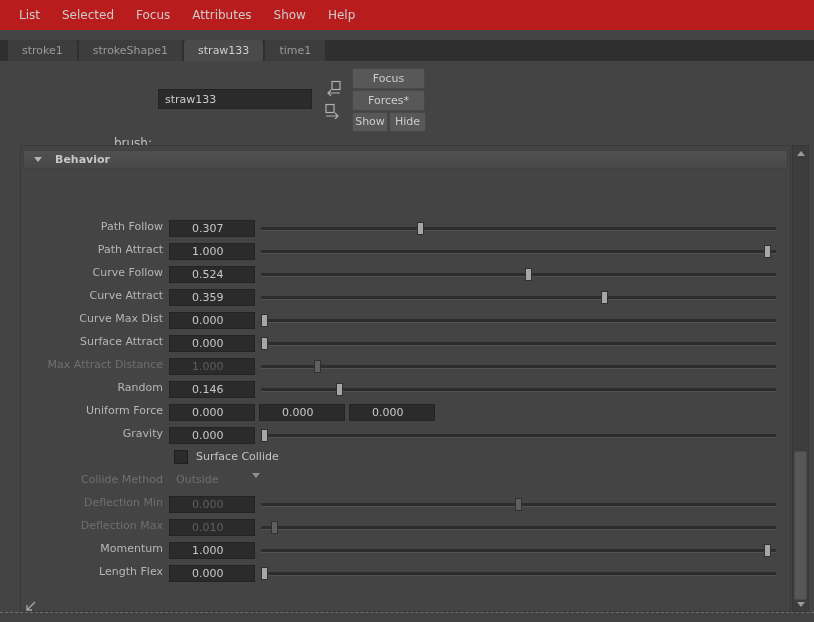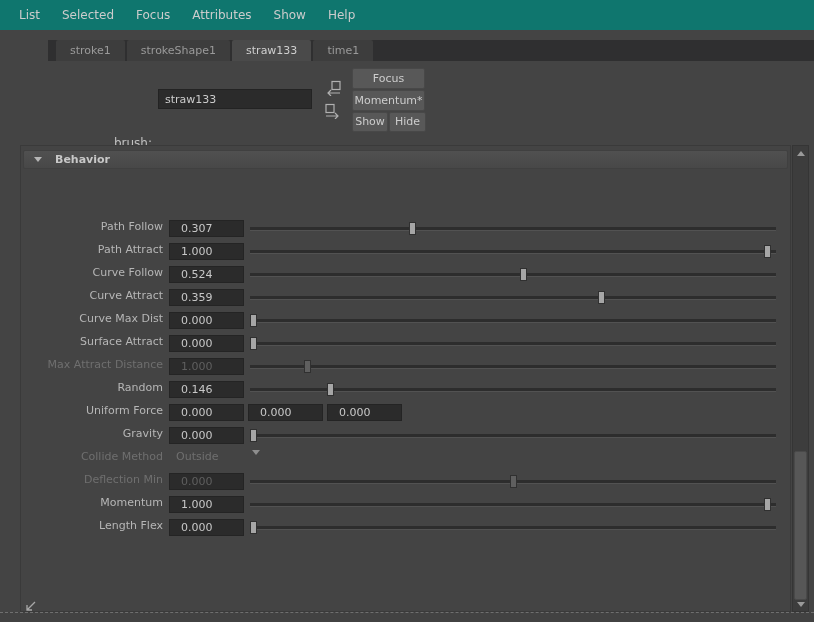--- a/index.html
+++ b/index.html
@@ -3,26 +3,26 @@
 <meta charset="utf-8">
 <style>
   html,body{margin:0;padding:0;}
   body{
     width:814px;height:622px;position:relative;overflow:hidden;
     background:#444444;color:#cccccc;
     font-family:"DejaVu Sans","Liberation Sans",sans-serif;font-size:11px;
     -webkit-font-smoothing:antialiased;
   }
   
-  .menubar{position:absolute;top:0;left:0;right:0;height:30px;background:#0f766e;
+  .menubar{position:absolute;top:0;left:0;right:0;height:30px;background:#b91c1c;
     display:flex;align-items:center;padding-left:8px;}
   .mitem{padding:0 11px;line-height:30px;font-size:12px;color:#cccccc;cursor:default;}
   
   .tabstrip{position:absolute;top:40px;left:0;right:0;height:21px;background:#2f2f30;
-    display:flex;align-items:center;padding-left:8px;margin-left:48px;}
+    display:flex;align-items:center;padding-left:8px;}
   .tab{height:21px;line-height:21px;padding:0 14px;margin-right:2px;background:#3d3d3d;
     color:#9a9a9a;border-radius:2px 2px 0 0;font-size:11px;}
   .tab.active{background:#4a4a4a;color:#cfcfcf;}
   
   .brushlabel{position:absolute;left:58px;top:94px;width:94px;text-align:right;color:#c0c0c0;font-size:12px;margin-top:42px;}
   .brushinput{position:absolute;left:158px;top:89px;width:146px;height:18px;background:#2b2b2b;
     border:1px solid #232323;color:#cccccc;font-family:inherit;font-size:11px;padding:0 0 0 6px;outline:none;}
   .iconbtn{position:absolute;width:20px;height:16px;cursor:pointer;}
   .iconbtn svg{display:block;}
   .btn{position:absolute;background:#585858;border:1px solid #484848;border-radius:2px;
@@ -44,21 +44,21 @@
   .ind1{margin-left:10px;}
   .ind2{margin-left:36px;}
   .sect-behavior{top:4px;}
   .sect-displacement{top:27px;}
   .sect-forces{top:50px;}
   
   .rows{position:absolute;left:2px;right:2px;top:74px;}
   .row{display:flex;align-items:flex-start;height:17px;margin-bottom:6px;}
   .rlabel{width:140px;flex:none;text-align:right;padding-right:6px;color:#b6b6b6;}
   .nfield{width:62px;height:15px;flex:none;background:#2b2b2b;border:1px solid #242424;
-    color:#c8c8c8;line-height:15px;padding-left:11px;cursor:text;}
+    color:#c8c8c8;line-height:15px;padding-left:22px;cursor:text;}
   .nfield.mr{margin-right:4px;}
   .slider{flex:1;position:relative;height:17px;margin:0 12px 0 6px;cursor:pointer;}
   .groove{position:absolute;left:0;right:0;top:7px;height:3px;background:#2d2d2d;
     box-shadow:0 1px 0 rgba(255,255,255,0.08);}
   .handle{position:absolute;top:2px;width:7px;height:13px;background:#a6a6a6;border:1px solid #303030;box-sizing:border-box;}
   .row.dis .rlabel{color:#6f6f6f;}
   .row.dis .nfield{color:#5f5f5f;}
   .row.dis .handle{background:#5f5f5f;}
   .checkbox{width:12px;height:12px;flex:none;background:#2b2b2b;border:1px solid #1f1f1f;
     margin-left:5px;margin-right:8px;cursor:pointer;}
@@ -109,21 +109,21 @@
   </svg>
 </span>
 <span class="iconbtn" style="left:323px;top:103px;">
   <svg width="20" height="16" viewBox="0 0 20 16" fill="none" stroke="#b0b0b0" stroke-width="1.2">
     <rect x="3" y="1.5" width="8" height="8"></rect>
     <path d="M3 13 H15 M12 10 L15 13 L12 16"></path>
   </svg>
 </span>
 
 <div class="btn btn-focus">Focus</div>
-<div class="btn btn-presets">Momentum*</div>
+<div class="btn btn-presets">Forces*</div>
 <div class="btn btn-show">Show</div>
 <div class="btn btn-hide">Hide</div>
 
 <div class="panel">
 
   <div class="sect sect-behavior">
     <span class="tri-down ind1"></span>
     <span class="slab">Behavior</span>
   </div>
 
@@ -212,37 +212,50 @@
 
     <div class="row">
       <span class="rlabel">Gravity</span>
       <div class="nfield">0.000</div>
       <div class="slider">
         <div class="groove"></div>
         <div class="handle" style="left: calc(0% + 0px);"></div>
       </div>
     </div>
 
+    <div class="row">
+      <span class="rlabel"></span>
+      <div class="checkbox"></div>
+      <span class="cblabel">Surface Collide</span>
+    </div>
 
     <div class="row dis">
       <span class="rlabel">Collide Method</span>
       <span class="ddvalue">Outside</span>
       <span class="ddarrow"></span>
     </div>
 
 
     <div class="row dis">
       <span class="rlabel">Deflection Min</span>
       <div class="nfield">0.000</div>
       <div class="slider">
         <div class="groove"></div>
         <div class="handle" style="left: calc(50% - 3.5px);"></div>
       </div>
     </div>
 
+    <div class="row dis">
+      <span class="rlabel">Deflection Max</span>
+      <div class="nfield">0.010</div>
+      <div class="slider">
+        <div class="groove"></div>
+        <div class="handle" style="left: calc(2% - 0.14px);"></div>
+      </div>
+    </div>
 
     <div class="row">
       <span class="rlabel">Momentum</span>
       <div class="nfield">1.000</div>
       <div class="slider">
         <div class="groove"></div>
         <div class="handle" style="left: calc(99% - 6.93px);"></div>
       </div>
     </div>
 

